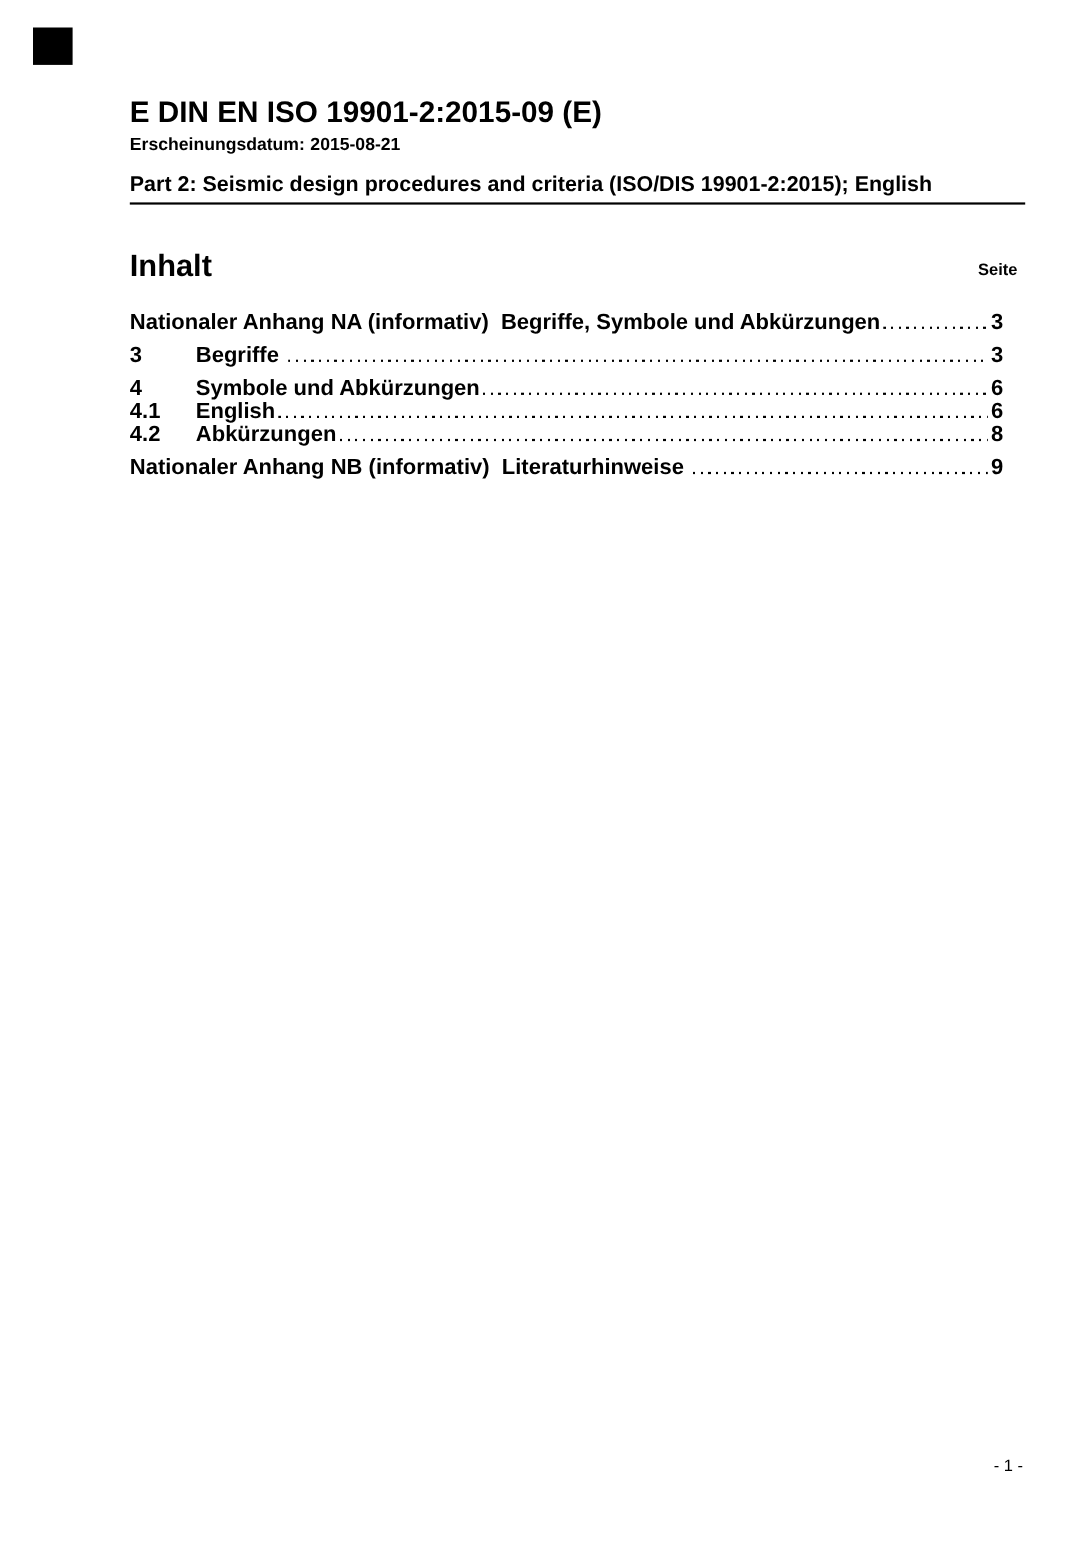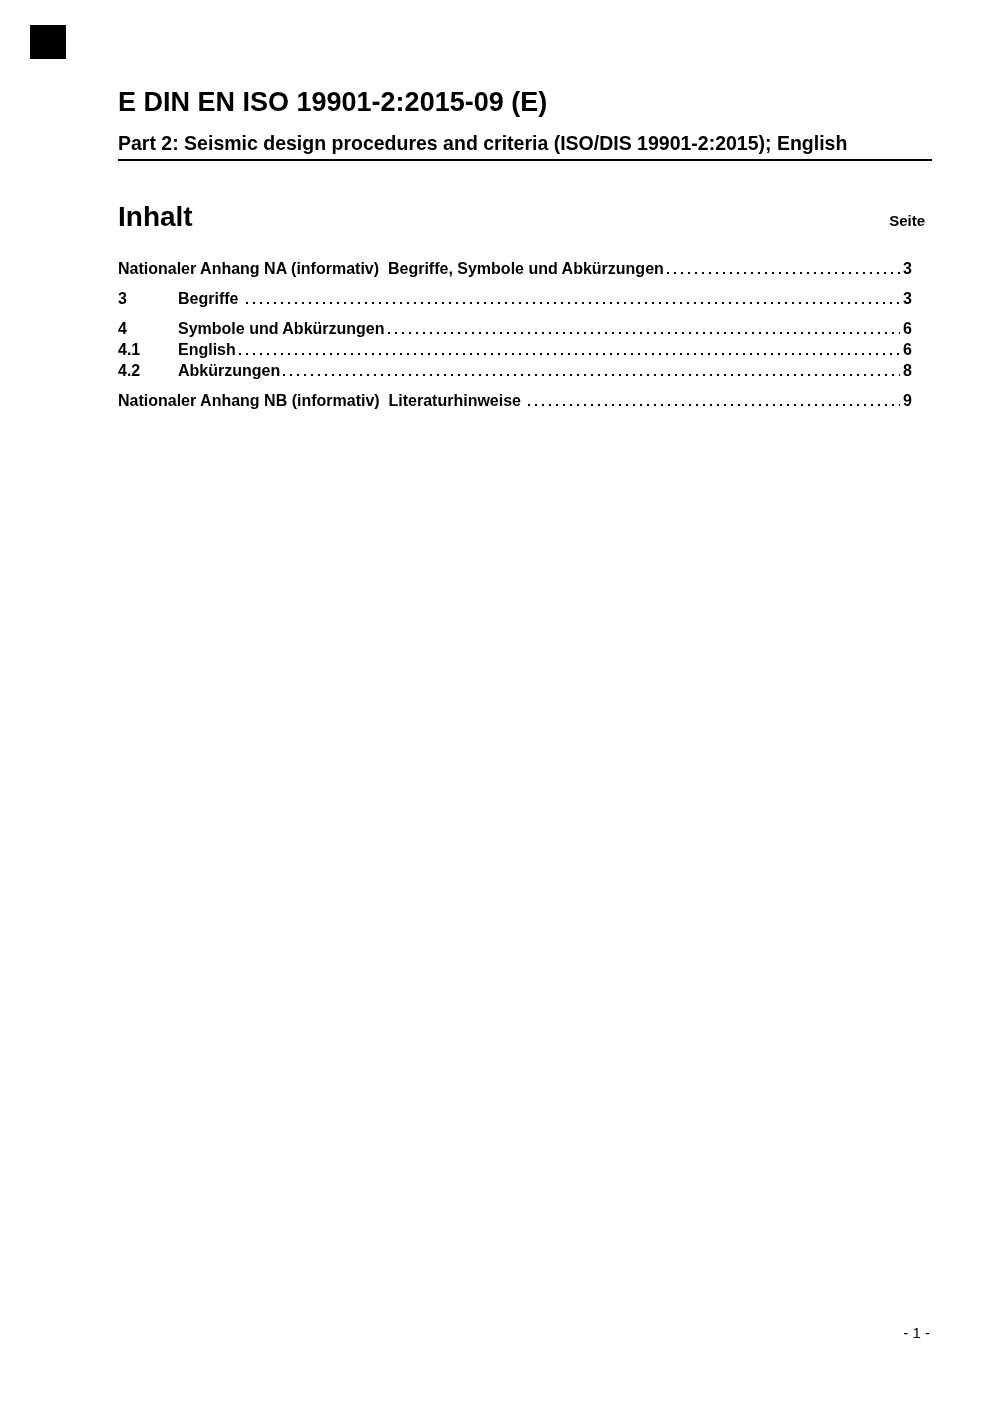--- a/index.html
+++ b/index.html
@@ -67,21 +67,21 @@
   .seite-label {
     font-size: 15px;
     font-weight: bold;
     margin-right: 15px;
     padding-bottom: 2px;
   }
   .toc { margin-top: 28px; }
   .toc-row {
     display: flex;
     align-items: flex-end;
-    font-size: 16px;
+    font-size: 20px;
     font-weight: bold;
     line-height: 19px;
     padding-right: 28px;
     margin-top: 2px;
   }
   .toc-row.gap { margin-top: 11px; }
   .toc-num {
     flex: none;
     width: 60px;
   }
@@ -109,20 +109,23 @@
 <body>
 
 <div class="page">
 
   <div class="corner-mark"></div>
 
   <div class="content">
 
     <h1 class="std-code">E DIN EN ISO 19901-2:2015-09 (E)</h1>
 
+    <div class="pubdate">
+      <span>Erscheinungsdatum:</span><span class="val">2015-08-21</span>
+    </div>
 
     <div class="doc-title">
       <div>Part 2: Seismic design procedures and criteria (ISO/DIS 19901-2:2015); English</div>
     </div>
 
     <div class="inhalt-row">
       <h2>Inhalt</h2>
       <span class="seite-label">Seite</span>
     </div>
 

